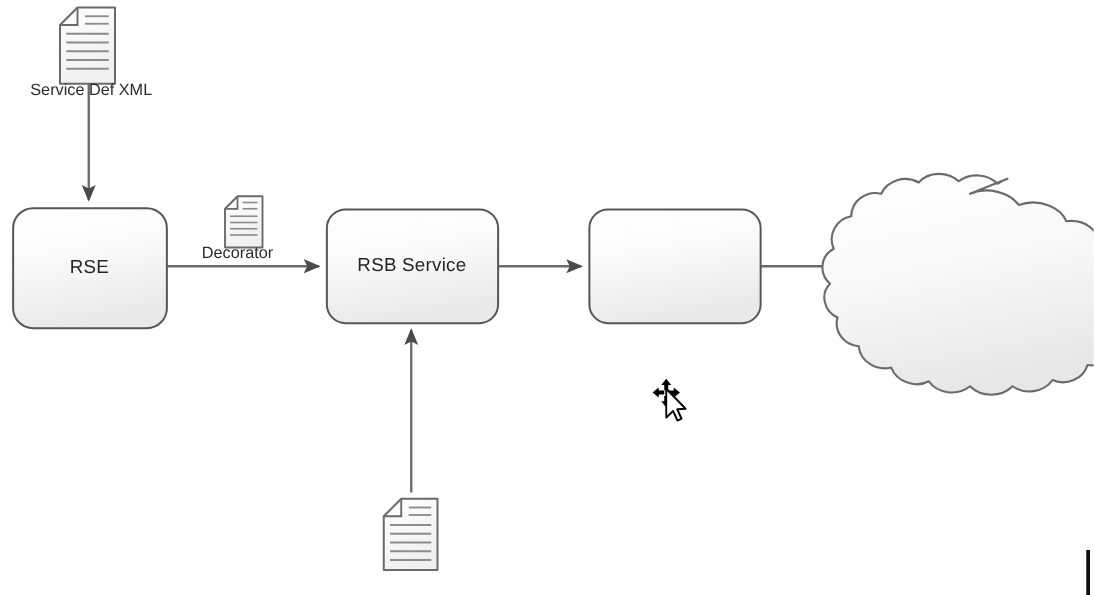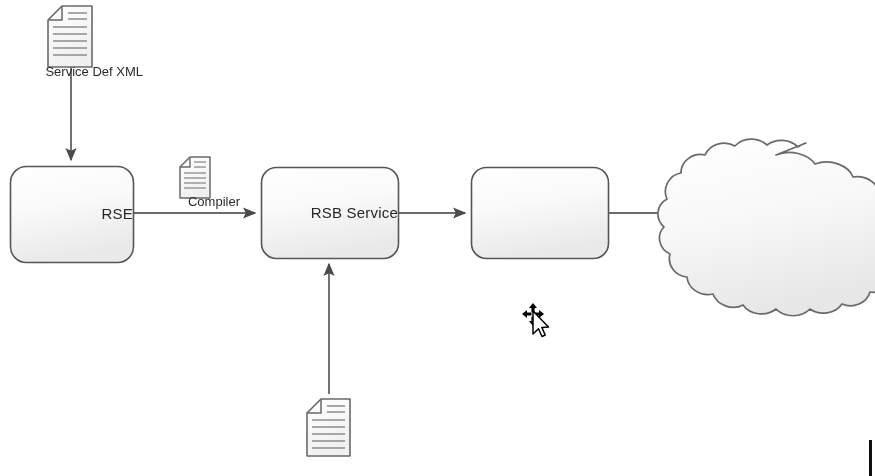--- a/index.html
+++ b/index.html
@@ -21,21 +21,21 @@
     position: absolute;
     left: 0;
     top: 0;
     width: 875px;
     height: 476px;
   }
   .node-label {
     position: absolute;
     font-family: "Liberation Sans", sans-serif;
     color: #262626;
-    text-align: right;
+    text-align: center;
     white-space: nowrap;
     user-select: none;
   }
   .box-label {
     font-size: 15px;
     letter-spacing: 0.2px;
   }
   .cloud-label {
     font-size: 16px;
     letter-spacing: 0.2px;
@@ -176,18 +176,18 @@
   </svg>
 
   <div class="node-label box-label" style="left:10px; top:205px; width:123px;">RSE</div>
 
   <div class="node-label box-label" style="left:261px; top:204px; width:137px;">RSB Service</div>
 
 
 
   <div class="node-label icon-label" style="left:3px; top:64px; width:140px;">Service Def XML</div>
 
-  <div class="node-label edge-label" style="left:140px; top:194px; width:100px;">Compiler</div>
+  <div class="node-label edge-label" style="left:140px; top:194px; width:100px;">Decorator</div>
 
 
   <div class="caret" style="left:869px; top:440px; width:3px; height:36px;"></div>
 
 </div>
 
 </body></html>

